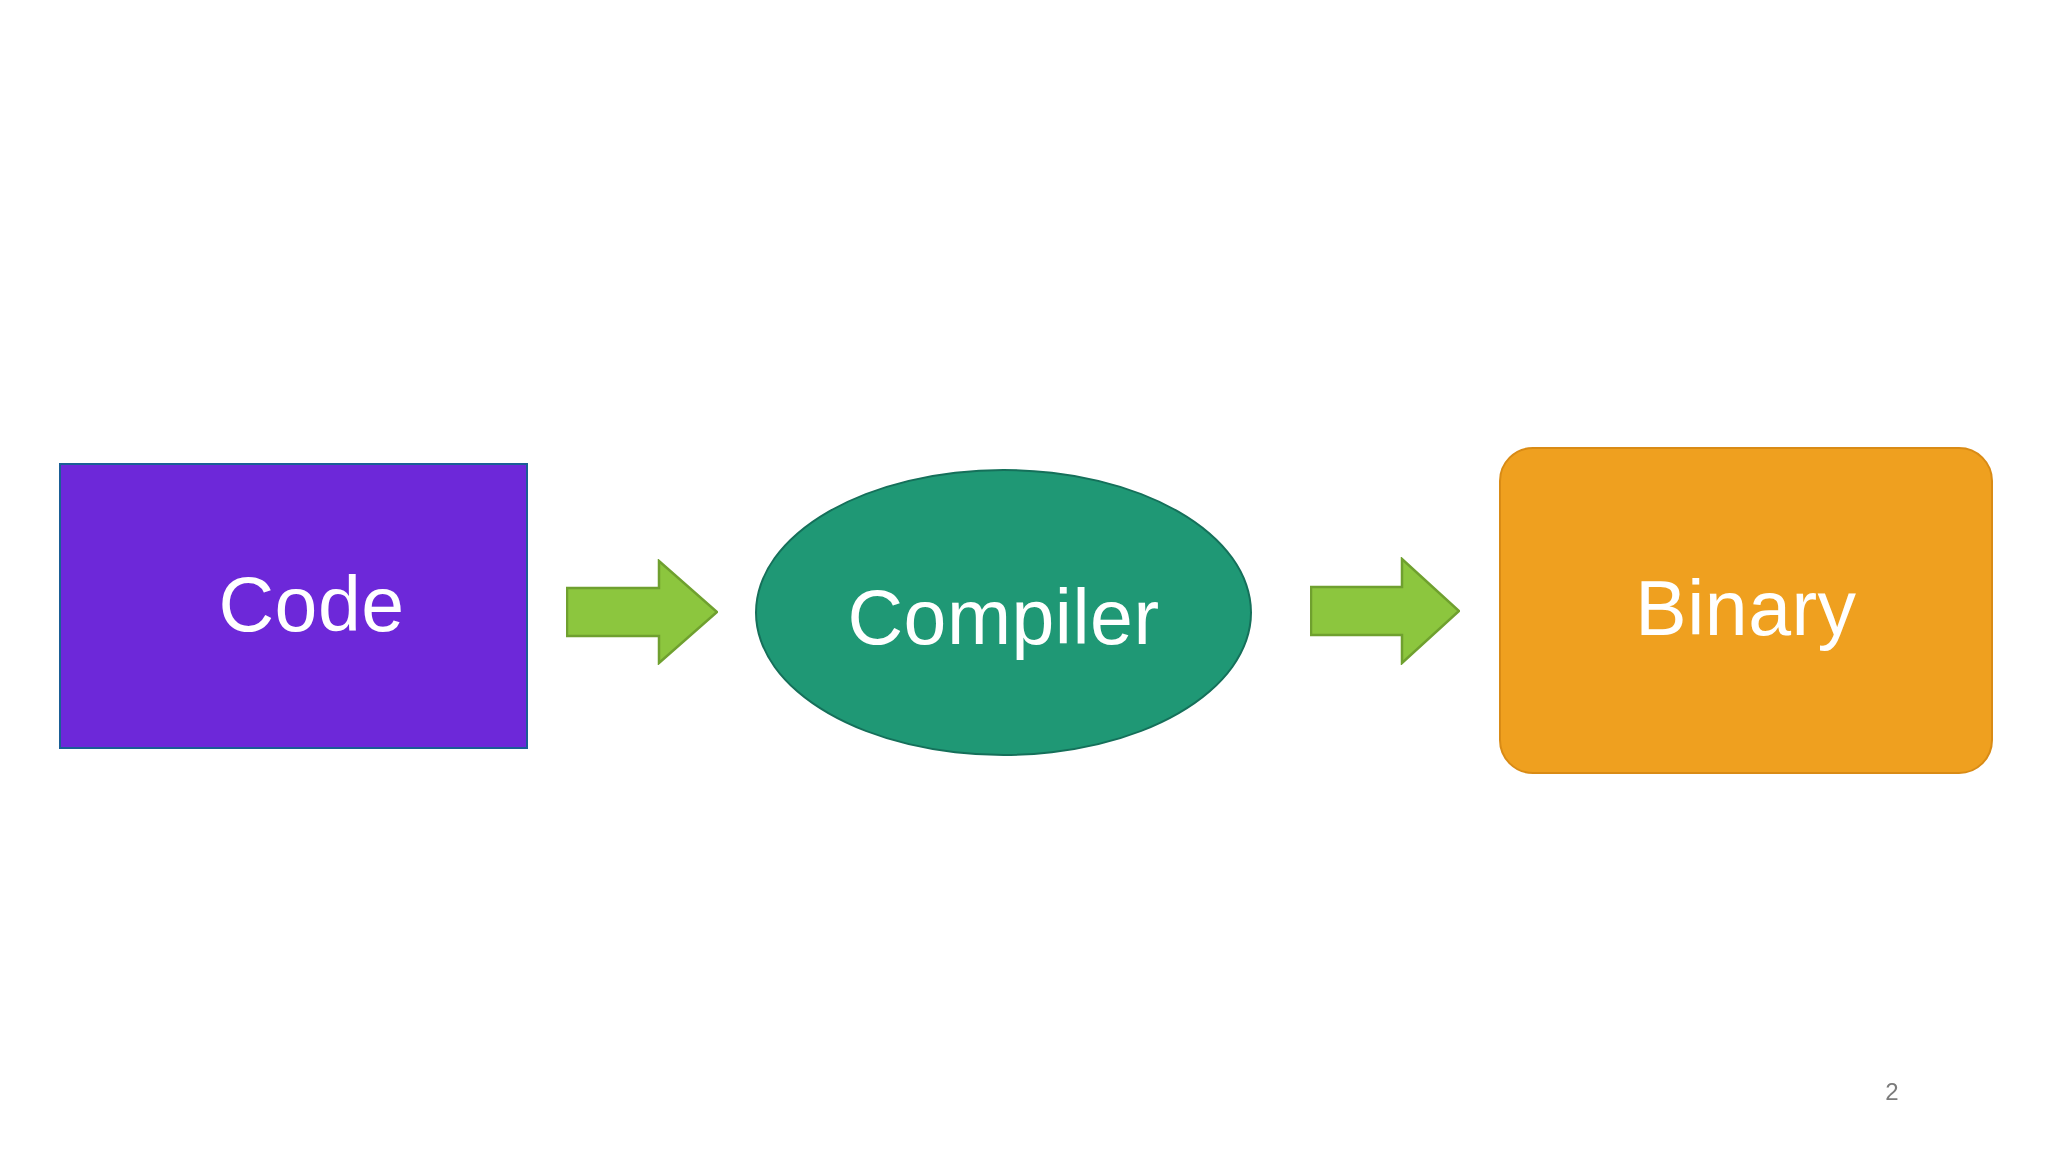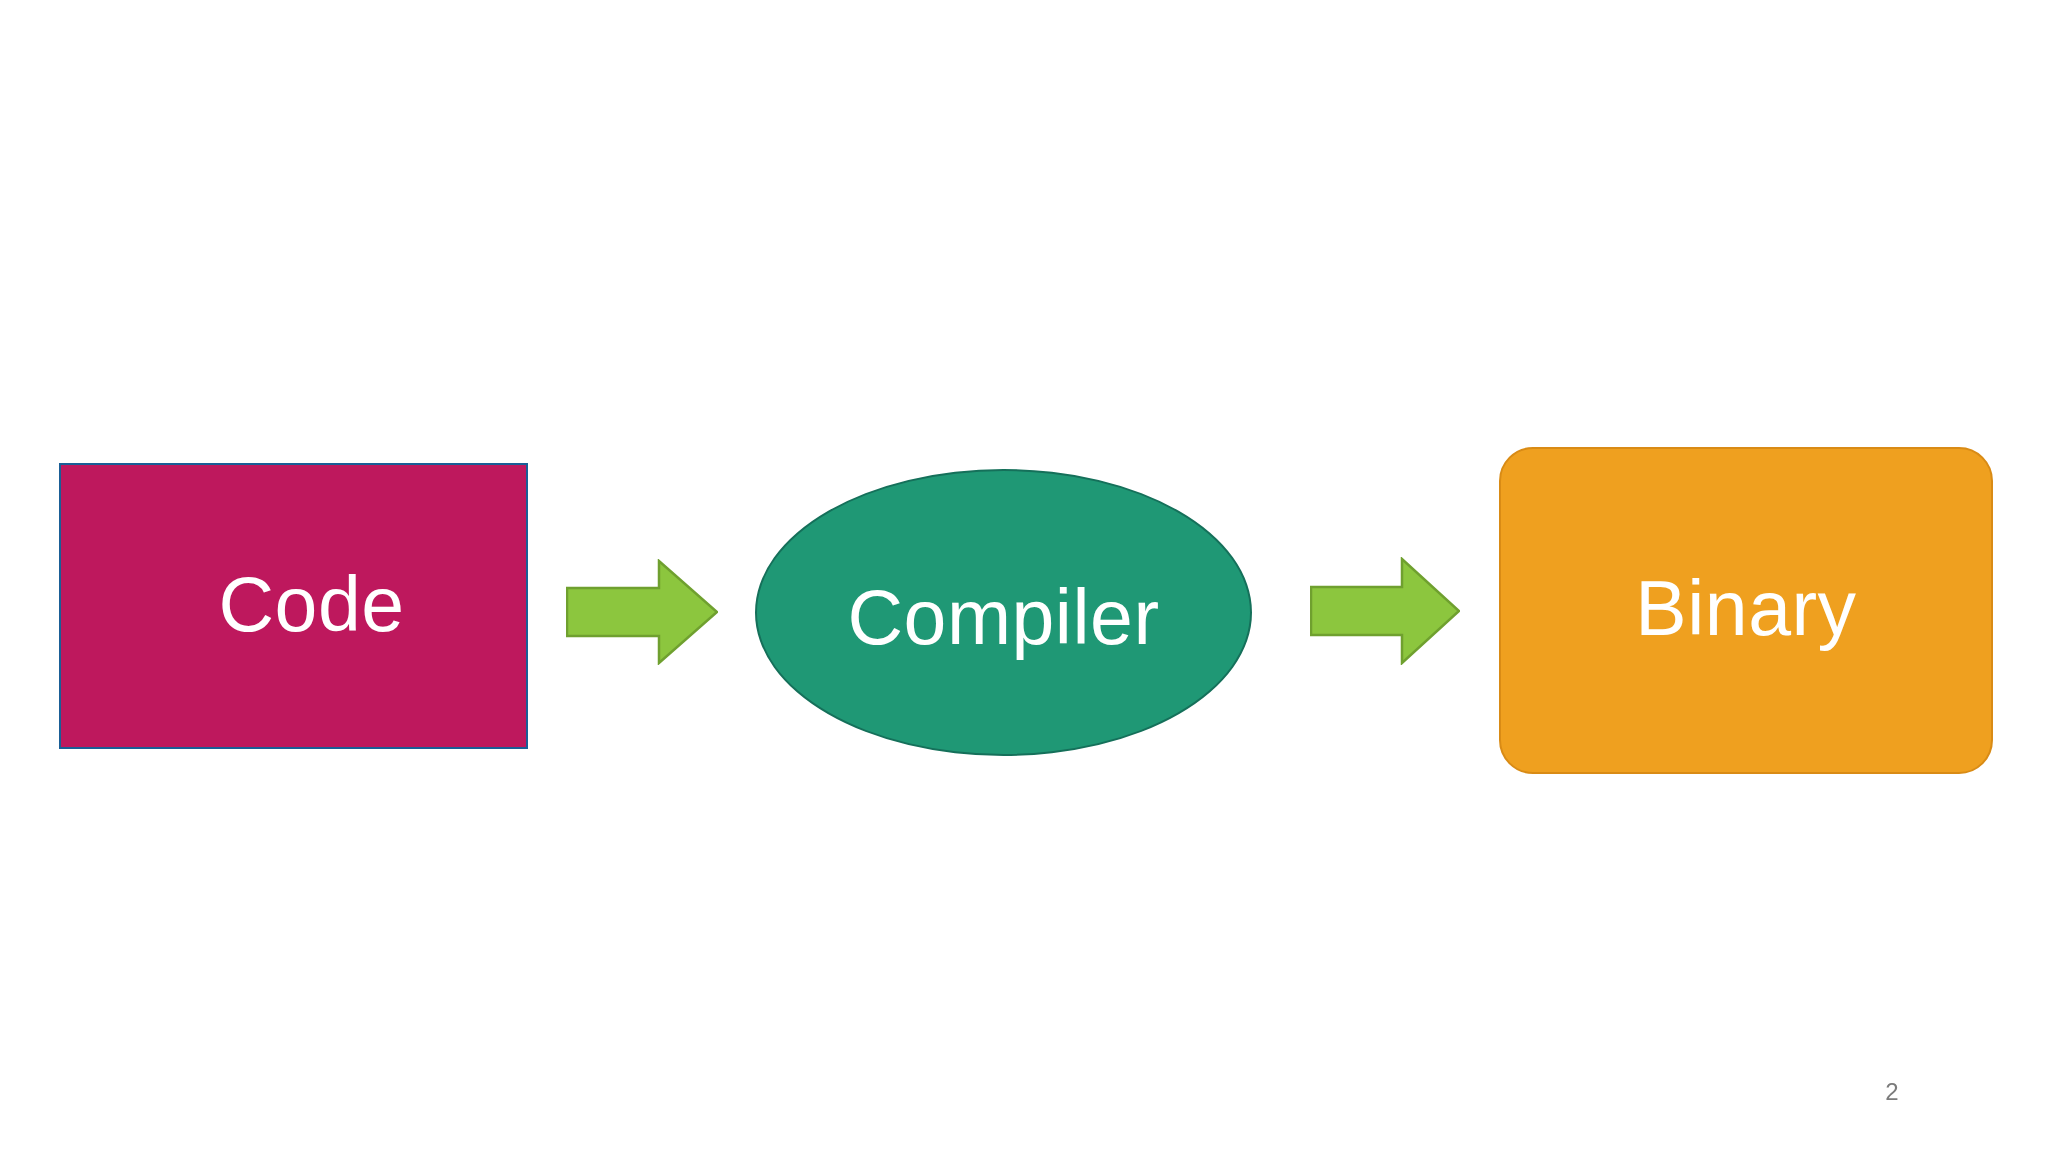--- a/index.html
+++ b/index.html
@@ -40,21 +40,21 @@
     text-align: center;
     white-space: nowrap;
   }
 
   
   #node-code {
     left: 59px;
     top: 463px;
     width: 469px;
     height: 286px;
-    background: #be185d;
+    background: #6d28d9;
     border: 2px solid #1A5E96;
     padding-left: 36px;
   }
   #node-code .node-label {
     font-size: 77px;
     margin-top: -4px;
   }
 
   
   #node-compiler {

